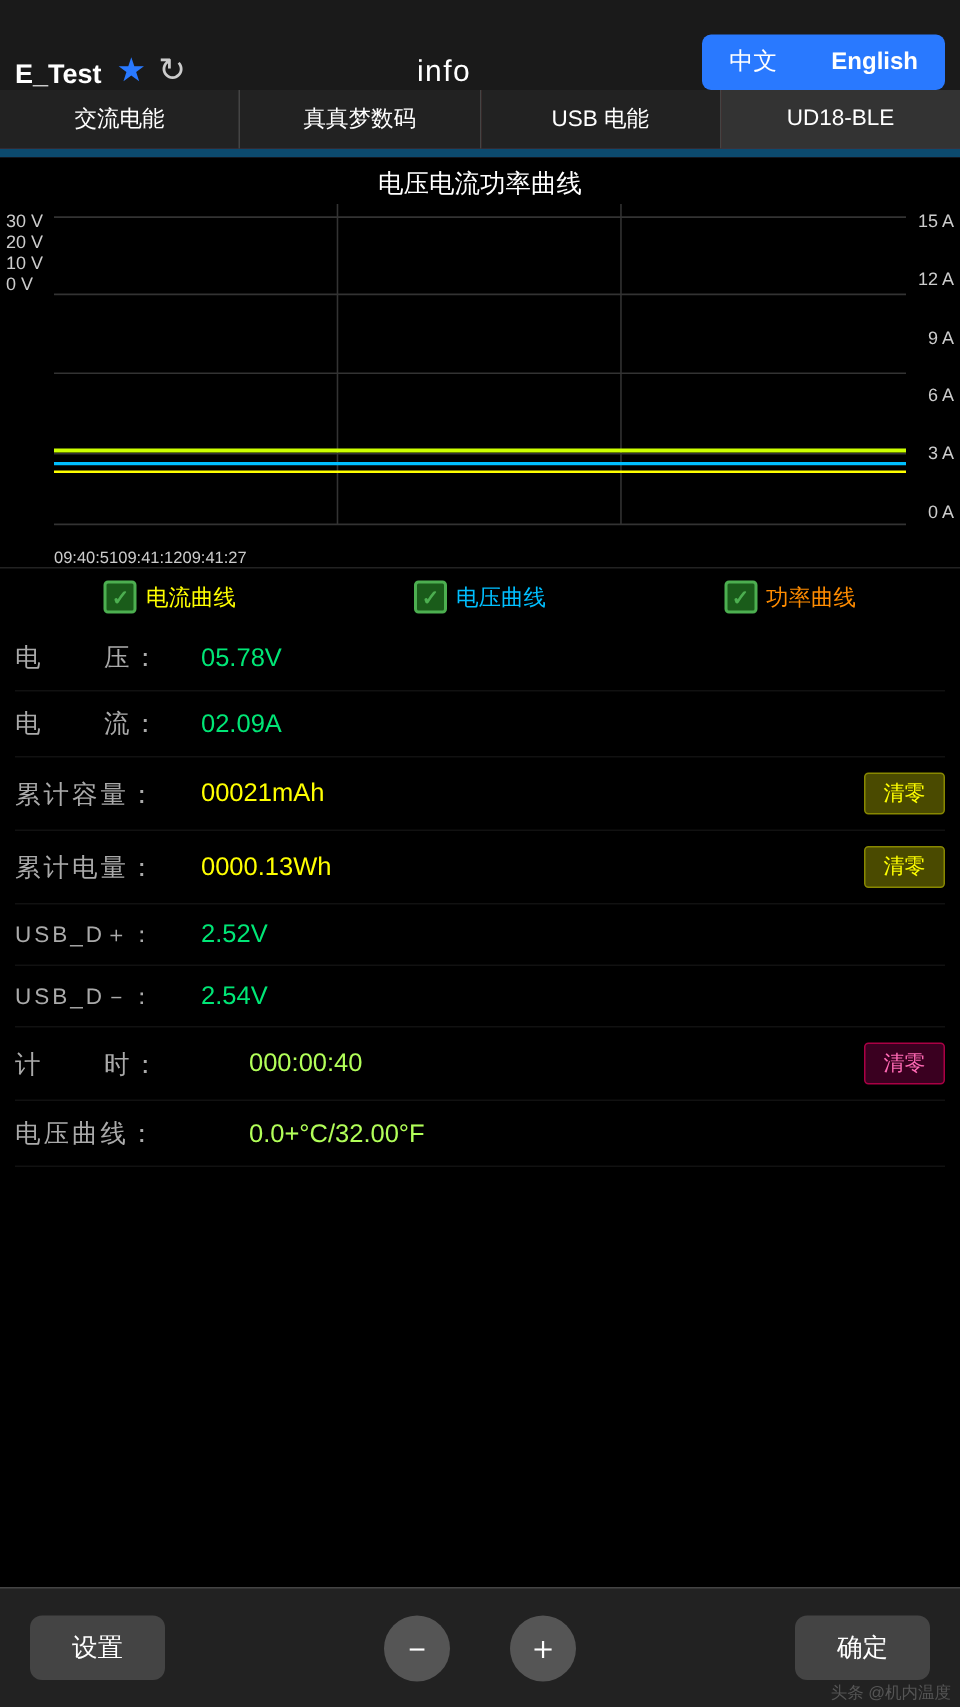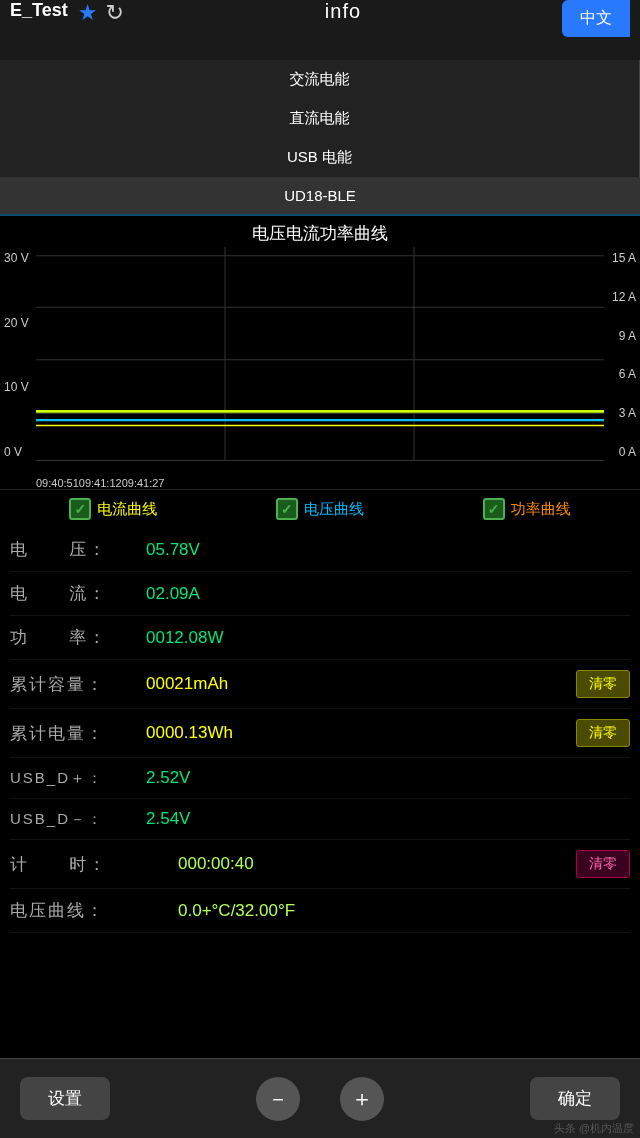--- a/index.html
+++ b/index.html
@@ -8,21 +8,21 @@
       min-height: 1138px;
       background: #000;
       font-family: 'Arial', sans-serif;
       color: #fff;
       overflow-x: hidden;
     }
 
     
     .header {
       display: flex;
-      align-items: flex-start;
+      align-items: flex-end;
       background: #1a1a1a;
       height: 60px;
       padding: 0 10px;
     }
     .header-title {
       font-size: 18px;
       font-weight: bold;
       color: #fff;
       margin-right: 10px;
     }
@@ -59,22 +59,21 @@
       font-size: 16px;
       border-radius: 0 6px 6px 0;
       cursor: pointer;
       font-weight: bold;
     }
 
     
     .tabs {
       display: flex;
       background: #7f1d1d;
-      border-bottom: 2px solid #0c4a6e;
-      flex-direction: column;
+      border-bottom: 6px solid #0c4a6e;
     }
     .tab {
       flex: 1;
       text-align: center;
       padding: 10px 0;
       font-size: 15px;
       color: #fff;
       background: #222;
       border-right: 1px solid #444;
       cursor: pointer;
@@ -95,21 +94,20 @@
     .chart-container {
       position: relative;
       background: #000;
       height: 230px;
       margin: 0;
       display: flex;
     }
     .chart-y-left {
       display: flex;
       flex-direction: column;
-      justify-content: space-between;
       padding: 4px 4px 18px 4px;
       width: 36px;
       font-size: 12px;
       color: #ccc;
     }
     .chart-y-right {
       display: flex;
       flex-direction: column;
       justify-content: space-between;
       padding: 4px 4px 18px 4px;
@@ -173,21 +171,20 @@
     .data-section {
       background: #000;
       padding: 0 10px;
     }
     .data-row {
       display: flex;
       align-items: center;
       padding: 10px 0;
       border-bottom: 1px solid #111;
       font-size: 17px;
-      gap: 12px;
     }
     .data-label {
       color: #aaa;
       min-width: 120px;
       letter-spacing: 2px;
     }
     .data-value {
       color: #fff;
       font-size: 17px;
       margin-left: 4px;
@@ -291,26 +288,27 @@
   <span class="header-title">E_Test</span>
   <div class="header-icons">
     <span class="bluetooth-icon">★</span>
     <span class="refresh-icon" style="font-size:22px;cursor:pointer;">↻</span>
   </div>
   <div class="header-info">
     <span>info</span>
   </div>
   <div class="lang-buttons">
     <button class="lang-btn-zh">中文</button>
+    <button class="lang-btn-en">English</button>
   </div>
 </div>
 
 <div class="tabs">
   <div class="tab">交流电能</div>
-  <div class="tab">直流电能</div>
+  <div class="tab">真真梦数码</div>
   <div class="tab">USB 电能</div>
   <div class="tab active">UD18-BLE</div>
 </div>
 
 <div class="chart-title">电压电流功率曲线</div>
 
 <div class="chart-container">
 
   <div class="chart-y-left">
     <span>30 V</span>
@@ -377,24 +375,20 @@
   <div class="data-row">
     <span class="data-label">电&nbsp;&nbsp;&nbsp;&nbsp;&nbsp;&nbsp;压：</span>
     <span class="data-value data-value-green">05.78V</span>
   </div>
 
   <div class="data-row">
     <span class="data-label">电&nbsp;&nbsp;&nbsp;&nbsp;&nbsp;&nbsp;流：</span>
     <span class="data-value data-value-green">02.09A</span>
   </div>
 
-  <div class="data-row">
-    <span class="data-label">功&nbsp;&nbsp;&nbsp;&nbsp;&nbsp;&nbsp;率：</span>
-    <span class="data-value data-value-green">0012.08W</span>
-  </div>
 
   <div class="data-row">
     <span class="data-label">累计容量：</span>
     <span class="data-value data-value-yellow">00021mAh</span>
     <button class="clear-btn">清零</button>
   </div>
 
   <div class="data-row">
     <span class="data-label">累计电量：</span>
     <span class="data-value data-value-yellow">0000.13Wh</span>

